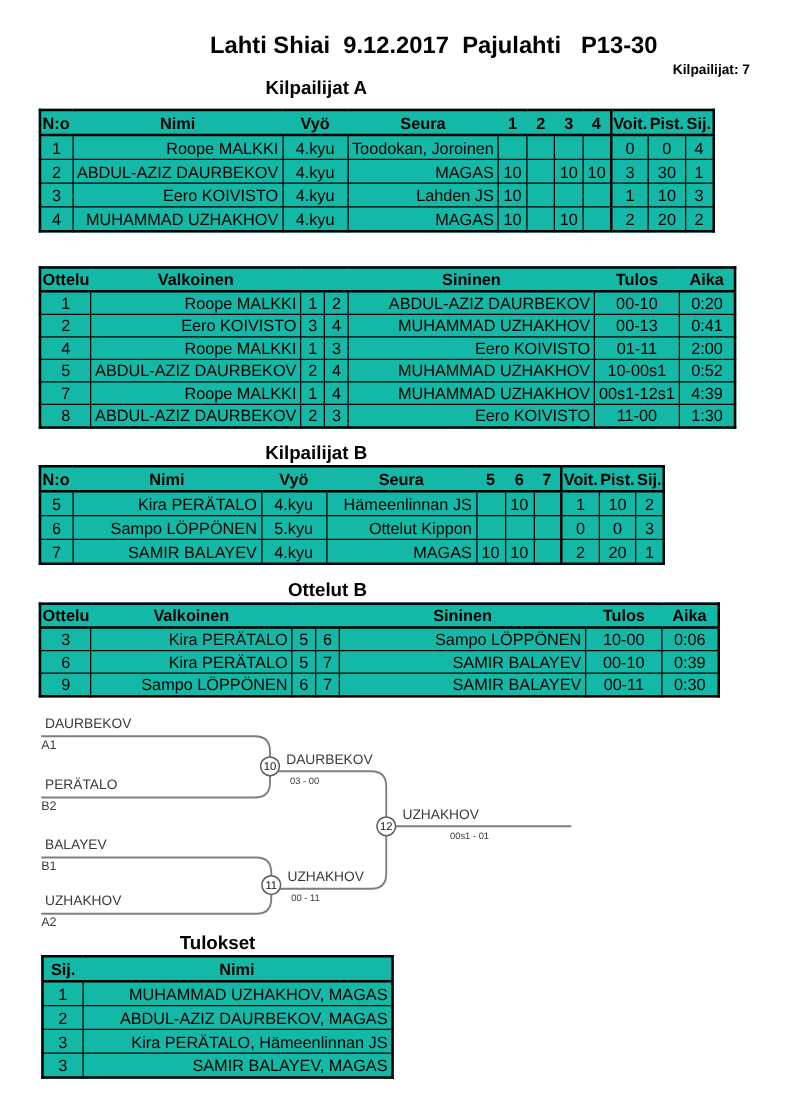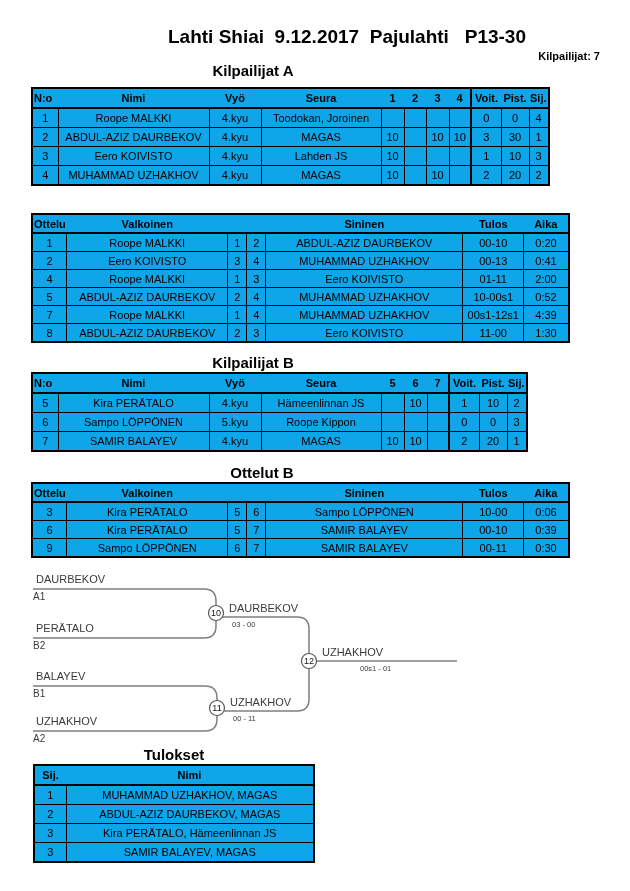--- a/index.html
+++ b/index.html
@@ -3,28 +3,28 @@
 <meta charset="utf-8">
 <style>
   html,body{margin:0;padding:0;background:#fff;}
   #page{position:relative;width:630px;height:891px;background:#fff;
         font-family:"Liberation Sans","DejaVu Sans",sans-serif;color:#000;overflow:hidden;}
   .abs{position:absolute;}
   .page-title{top:26px;left:0;width:630px;text-align:center;font-size:19px;font-weight:bold;white-space:pre;padding-left:32px;}
   .count-label{top:50px;left:400px;width:200px;text-align:right;font-size:11px;font-weight:bold;}
   .sec-title{font-size:15px;font-weight:bold;text-align:center;}
 
-  table{border-collapse:collapse;table-layout:fixed;font-size:11px;background:#0ea5e9;}
+  table{border-collapse:collapse;table-layout:fixed;font-size:13px;background:#14b8a6;}
   table.grid{border:2px solid #000;}
   table.grid td{border:1px solid #000;padding:0 3px;overflow:hidden;white-space:nowrap;}
   table.grid th{border:0 solid #000;border-bottom:2px solid #000;padding:0 1px;
                 overflow:visible;white-space:nowrap;font-weight:bold;}
   th.bR{border-right:1px solid #000;}
   .thickL{border-left:2px solid #000 !important;}
-  .c{text-align:center;} .l{text-align:center;} 
+  .c{text-align:center;} .l{text-align:right;} 
   th.hL{text-align:left;}
   .pool td,.pool th{height:18px;}
   .matches td,.matches th{height:17px;}
   .res td,.res th{height:18px;}
 
   
   .bk-name{font-size:11px;color:#3a3a3a;white-space:nowrap;}
   .bk-seed{font-size:10px;color:#3a3a3a;}
   .bk-win{font-size:11px;color:#3a3a3a;white-space:nowrap;}
   .bk-score{font-size:7.5px;color:#3a3a3a;white-space:nowrap;}
@@ -235,21 +235,21 @@
       <td class="c">10</td>
       <td class="c"></td>
       <td class="c thickL">1</td>
       <td class="c">10</td>
       <td class="c">2</td>
     </tr>
     <tr>
       <td class="c">6</td>
       <td class="l">Sampo LÖPPÖNEN</td>
       <td class="c">5.kyu</td>
-      <td class="l">Roope Kippon</td>
+      <td class="l">Ottelut Kippon</td>
       <td class="c"></td>
       <td class="c"></td>
       <td class="c"></td>
       <td class="c thickL">0</td>
       <td class="c">0</td>
       <td class="c">3</td>
     </tr>
     <tr>
       <td class="c">7</td>
       <td class="l">SAMIR BALAYEV</td>

